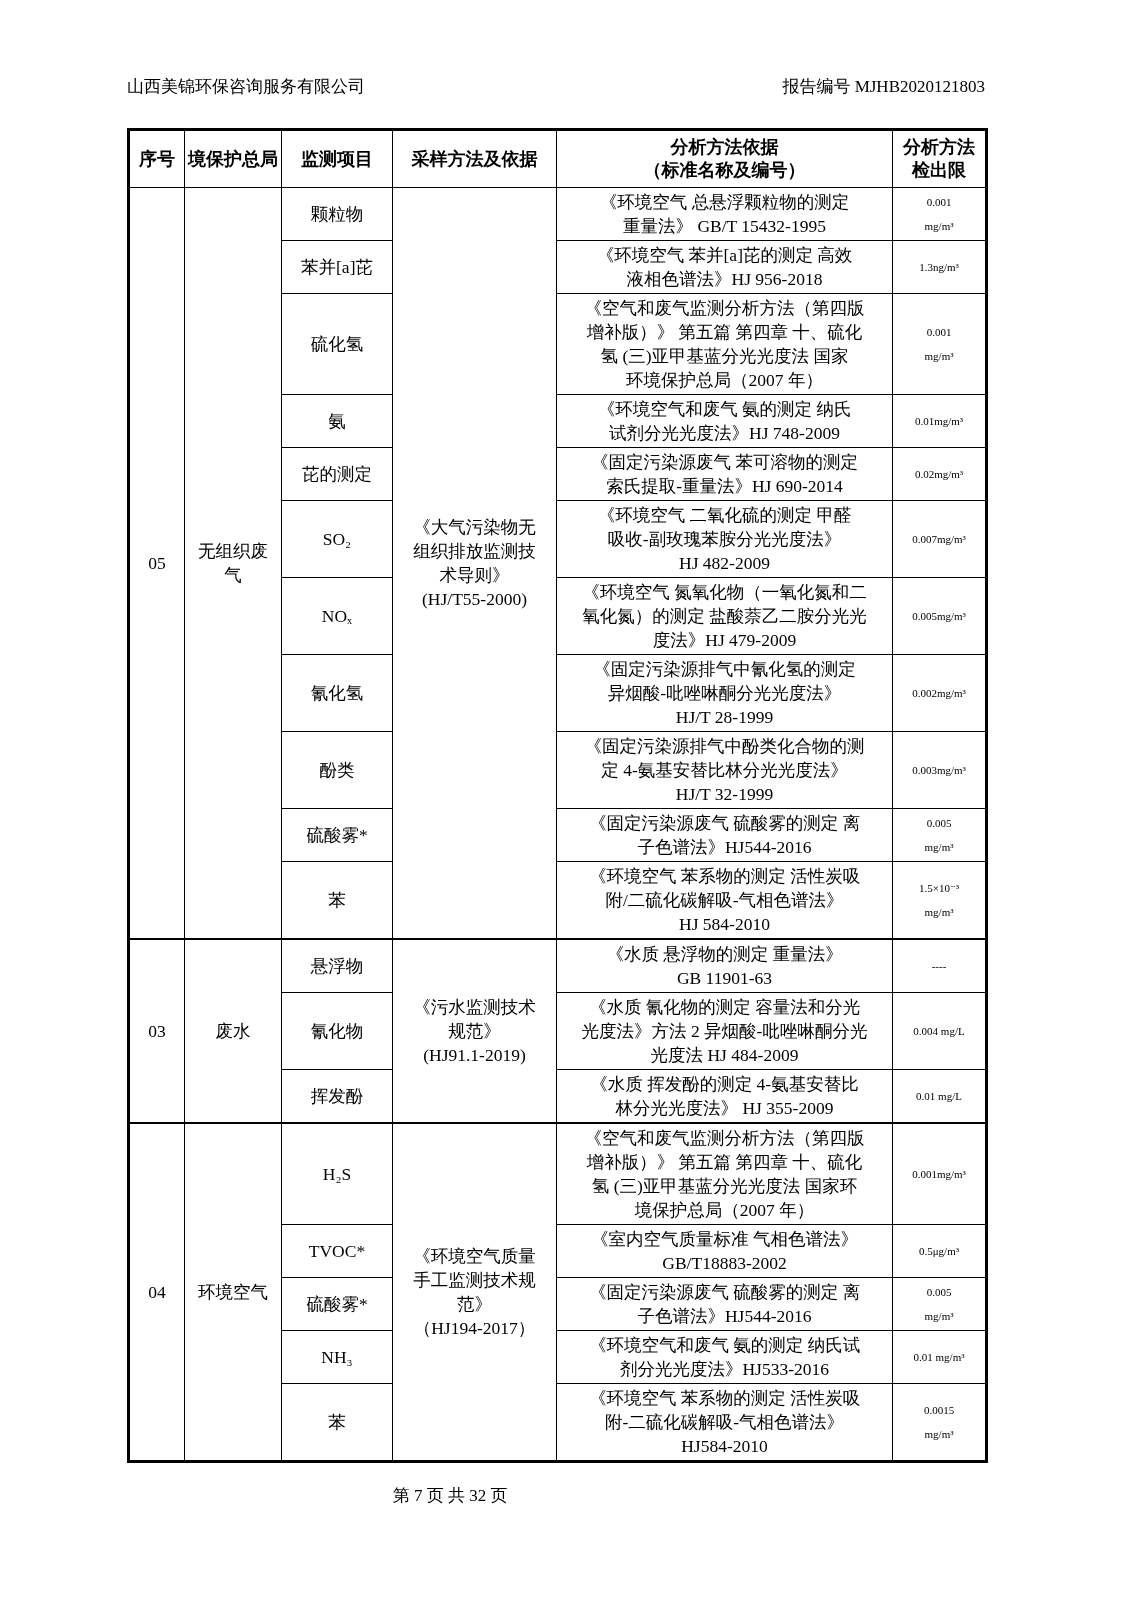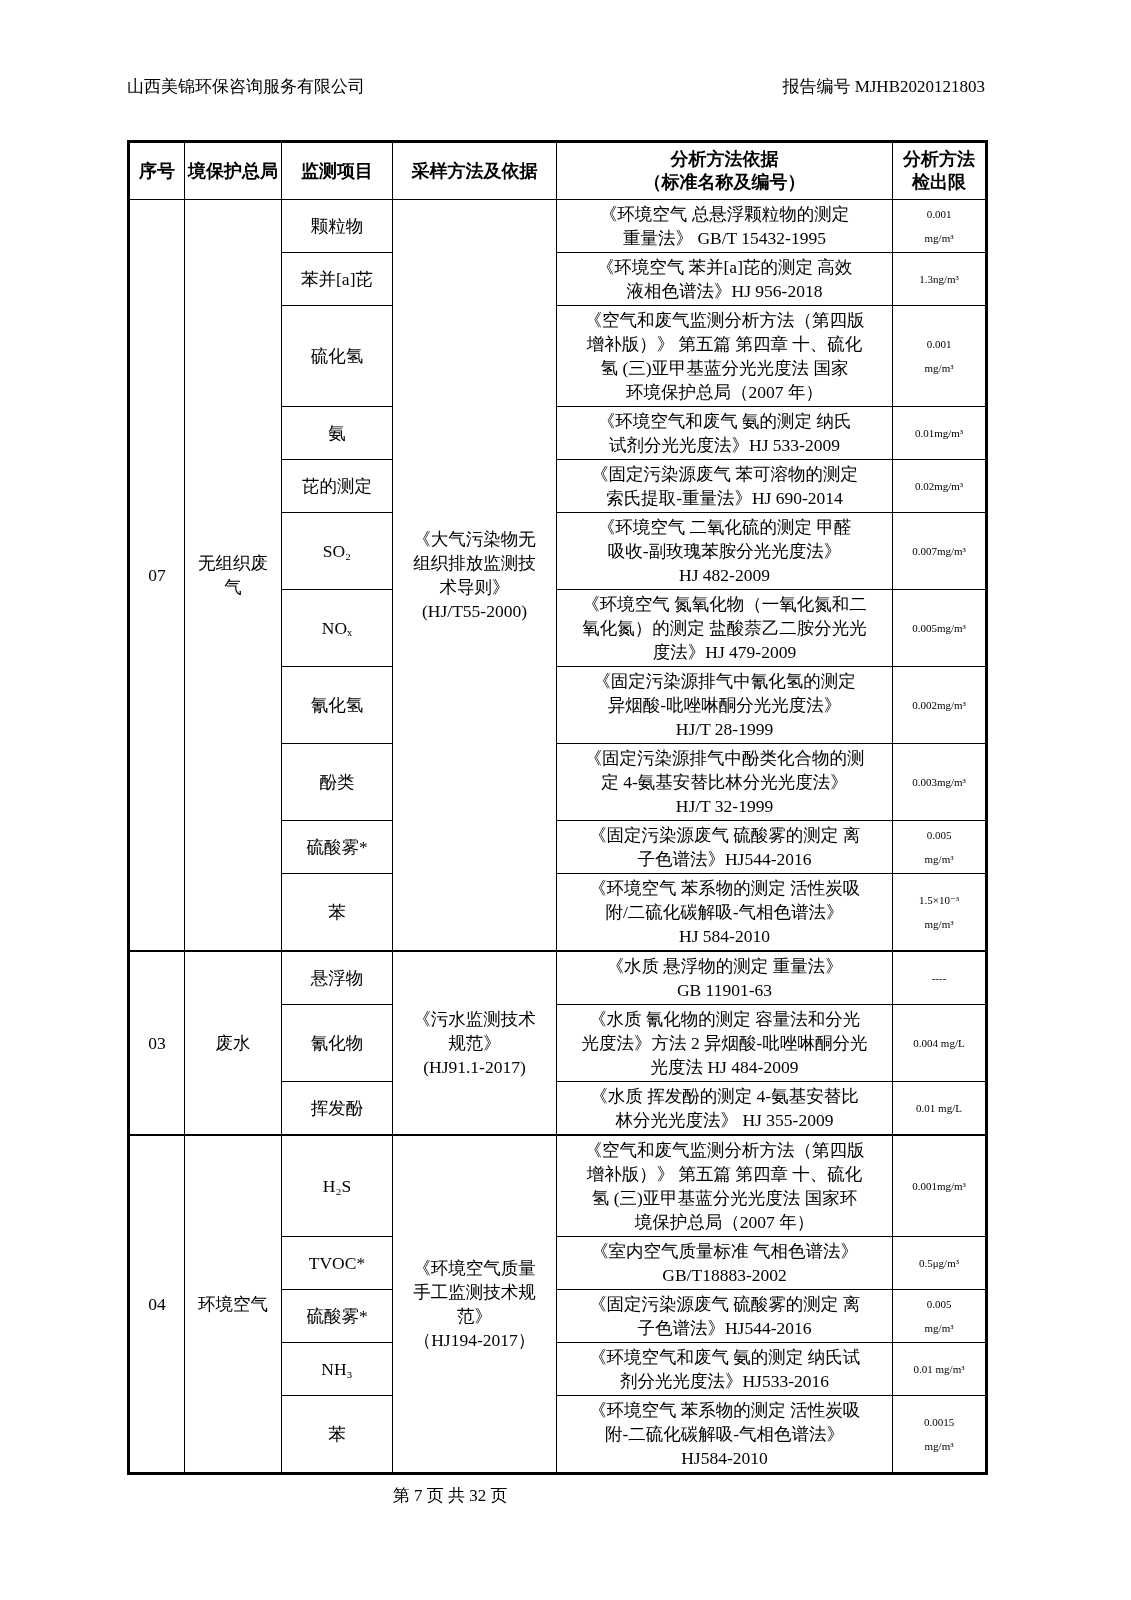--- a/index.html
+++ b/index.html
@@ -7,21 +7,21 @@
     width:1131px;height:1600px;background:#ffffff;position:relative;
     font-family:"Liberation Serif","DejaVu Serif",serif;color:#000;
     margin:0 auto;overflow:hidden;
   }
   .doc-header{
     position:absolute;left:127px;top:76px;width:858px;
     display:flex;justify-content:space-between;align-items:baseline;
     font-size:17px;line-height:22px;
   }
   table.report-table{
-    position:absolute;left:127px;top:140px;width:858px;
+    position:absolute;left:127px;top:128px;width:858px;
     border-collapse:collapse;table-layout:fixed;
     border:3px solid #000;
   }
   th,td{
     border:1.5px solid #000;
     text-align:center;vertical-align:middle;
     white-space:pre-line;
     padding:2px 3px;
     font-size:17.5px;line-height:24px;
     overflow:hidden;
@@ -63,21 +63,21 @@
         <th>监测项目</th>
         <th>采样方法及依据</th>
         <th>分析方法依据
 （标准名称及编号）</th>
         <th>分析方法
 检出限</th>
       </tr>
     </thead>
     <tbody>
         <tr>
-          <td rowspan="11">07</td>
+          <td rowspan="11">05</td>
           <td rowspan="11">无组织废
 气</td>
           <td>颗粒物</td>
           <td rowspan="11" class="cell-sampling-method">《大气污染物无
 组织排放监测技
 术导则》
 (HJ/T55-2000)</td>
           <td>《环境空气 总悬浮颗粒物的测定
 重量法》 GB/T 15432-1995</td>
           <td class="cell-detection-limit">0.001
@@ -94,21 +94,21 @@
           <td>《空气和废气监测分析方法（第四版
 增补版）》 第五篇 第四章 十、硫化
 氢 (三)亚甲基蓝分光光度法 国家
 环境保护总局（2007 年）</td>
           <td class="cell-detection-limit">0.001
 mg/m³</td>
         </tr>
         <tr>
           <td>氨</td>
           <td>《环境空气和废气 氨的测定 纳氏
-试剂分光光度法》HJ 533-2009</td>
+试剂分光光度法》HJ 748-2009</td>
           <td class="cell-detection-limit">0.01mg/m³</td>
         </tr>
         <tr>
           <td>芘的测定</td>
           <td>《固定污染源废气 苯可溶物的测定
 索氏提取-重量法》HJ 690-2014</td>
           <td class="cell-detection-limit">0.02mg/m³</td>
         </tr>
         <tr>
           <td>SO₂</td>
@@ -152,21 +152,21 @@
 HJ 584-2010</td>
           <td class="cell-detection-limit">1.5×10⁻³
 mg/m³</td>
         </tr>
         <tr class="section-start">
           <td rowspan="3">03</td>
           <td rowspan="3">废水</td>
           <td>悬浮物</td>
           <td rowspan="3" class="cell-sampling-method">《污水监测技术
 规范》
-(HJ91.1-2017)</td>
+(HJ91.1-2019)</td>
           <td>《水质 悬浮物的测定 重量法》
 GB 11901-63</td>
           <td class="cell-detection-limit">----</td>
         </tr>
         <tr>
           <td>氰化物</td>
           <td>《水质 氰化物的测定 容量法和分光
 光度法》方法 2 异烟酸-吡唑啉酮分光
 光度法 HJ 484-2009</td>
           <td class="cell-detection-limit">0.004 mg/L</td>

